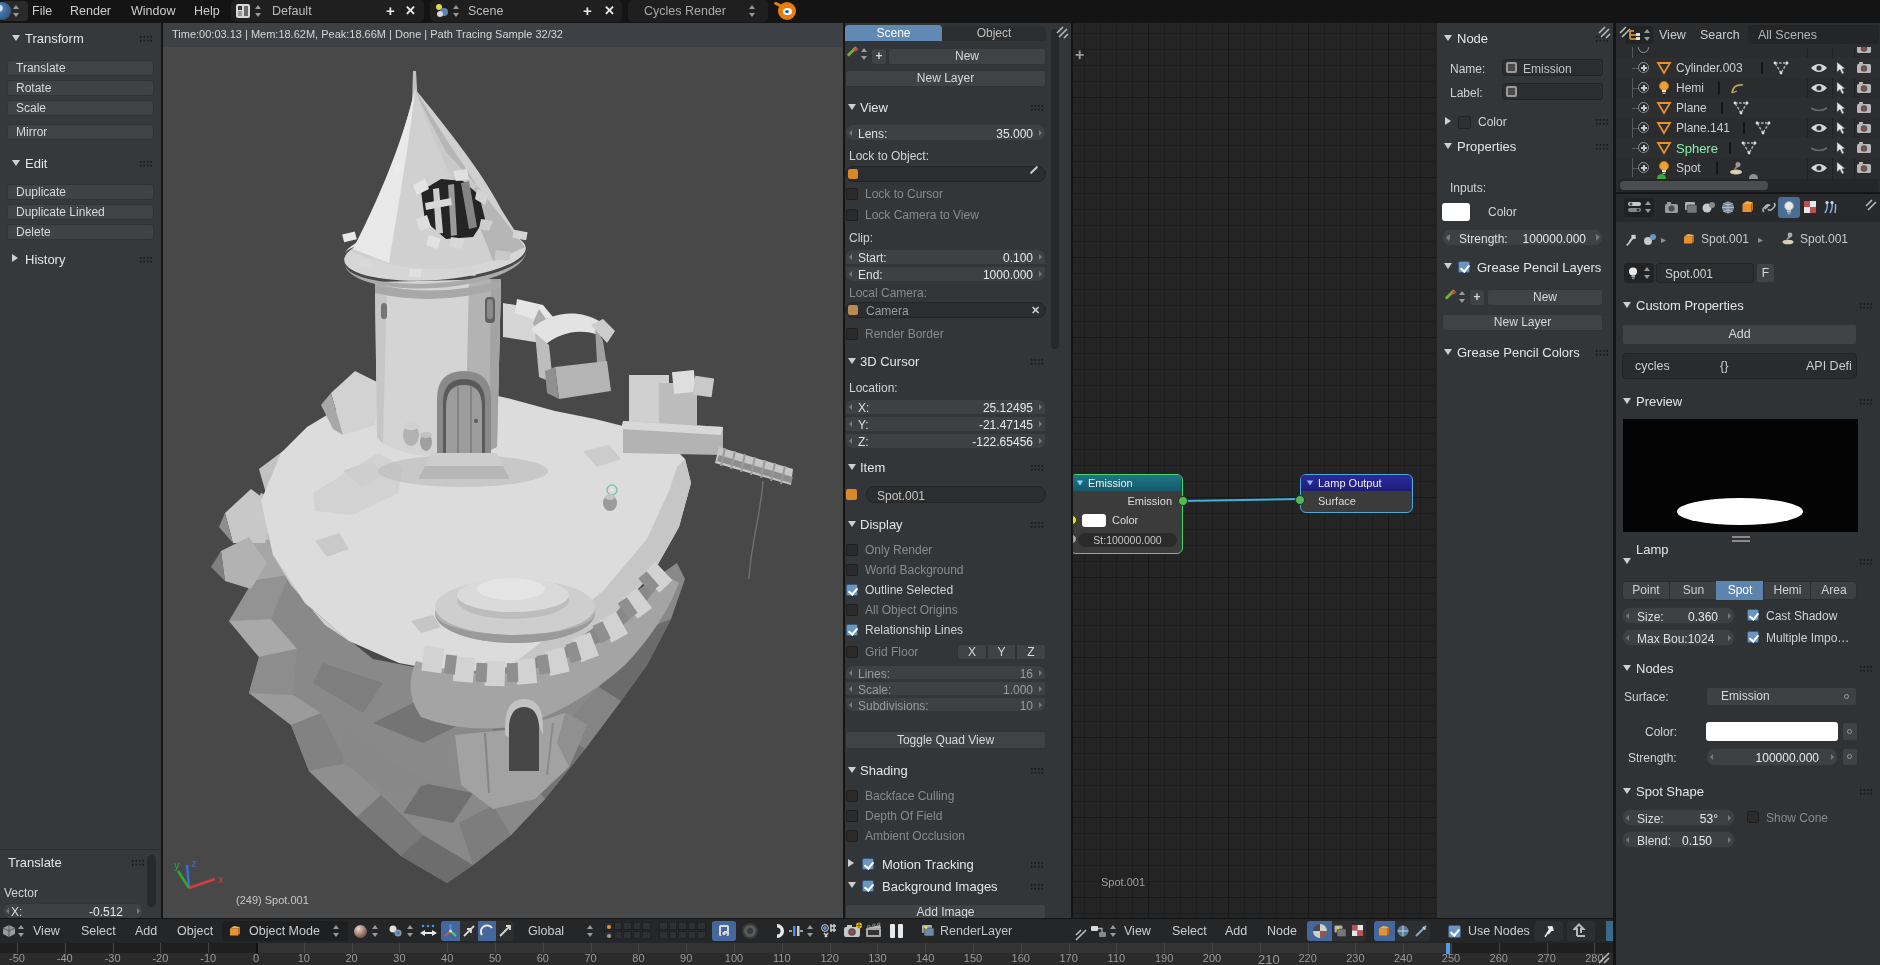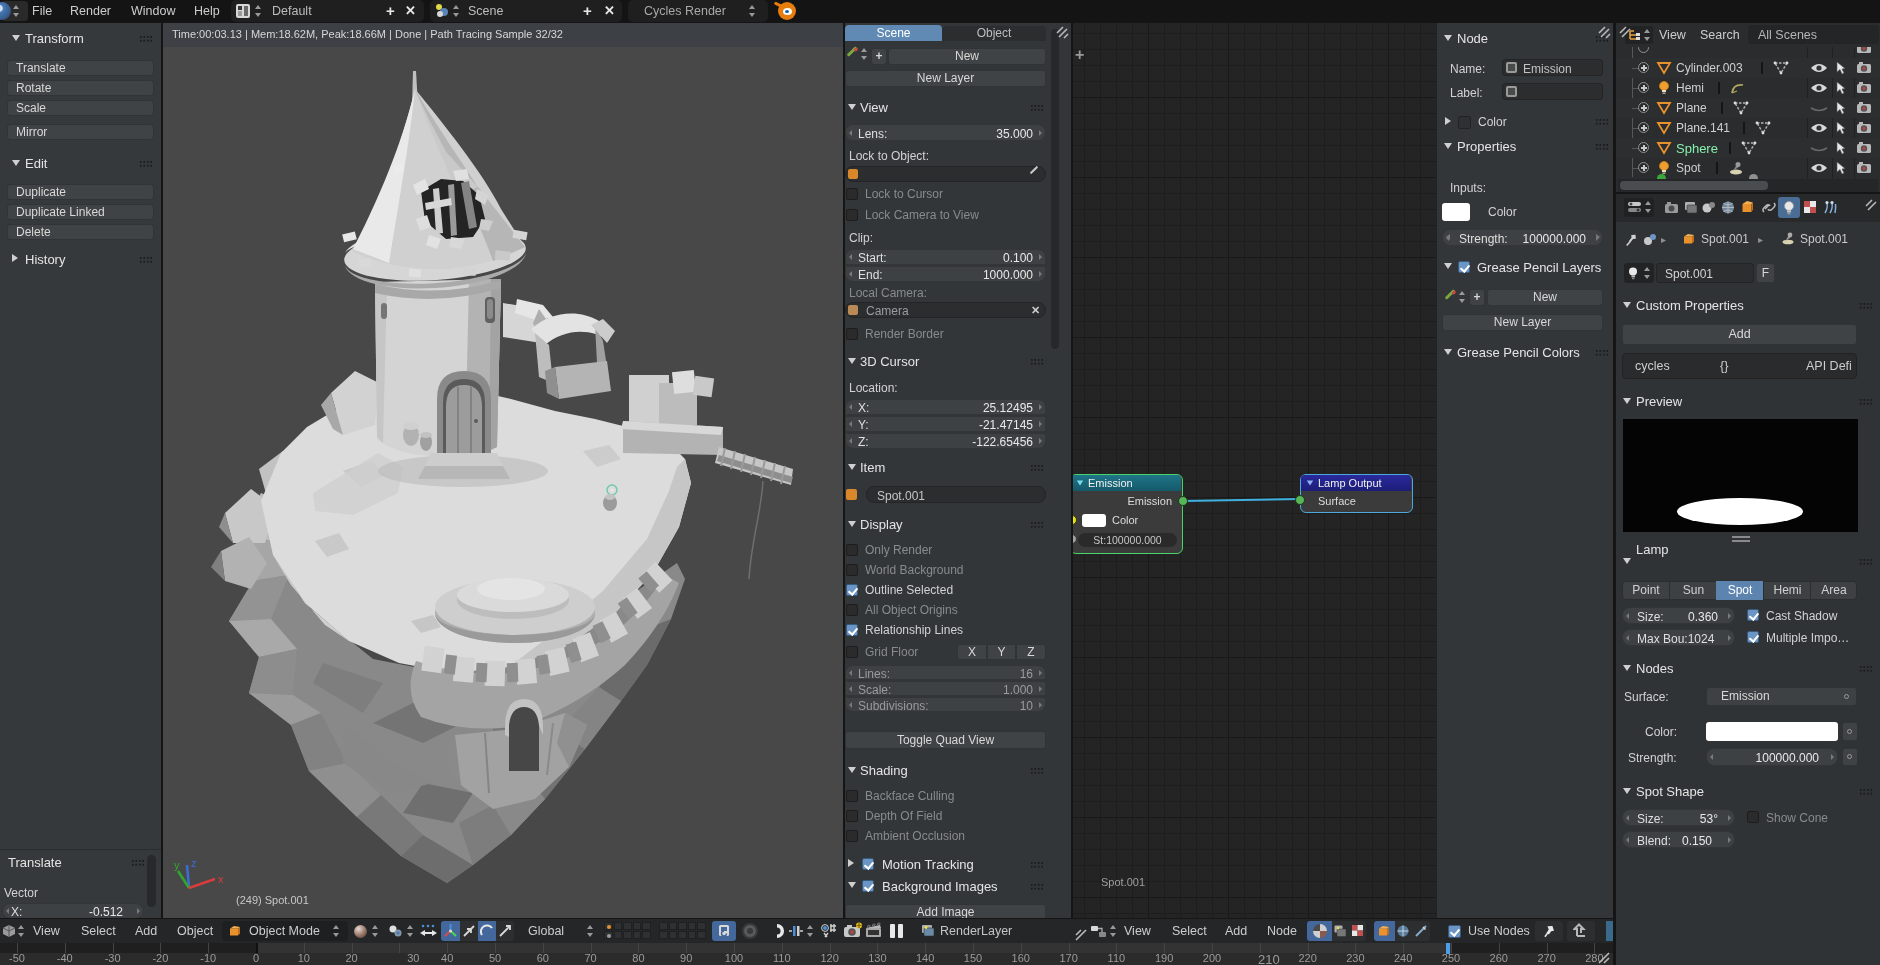--- a/index.html
+++ b/index.html
@@ -1066,21 +1066,21 @@
       <div class="abs" style="left:256px;top:0;width:2px;height:10px;background:#101010"></div>
       <div class="abs" style="left:1446px;top:0;width:4px;height:11px;background:#4aa0e8"></div>
       <div class="abs" style="left:-3.0px;top:9px;width:40px;text-align:center;font-size:11px;color:#9b9b9b">-50</div>
       <div class="abs" style="left:44.8px;top:9px;width:40px;text-align:center;font-size:11px;color:#9b9b9b">-40</div>
       <div class="abs" style="left:92.6px;top:9px;width:40px;text-align:center;font-size:11px;color:#9b9b9b">-30</div>
       <div class="abs" style="left:140.4px;top:9px;width:40px;text-align:center;font-size:11px;color:#9b9b9b">-20</div>
       <div class="abs" style="left:188.2px;top:9px;width:40px;text-align:center;font-size:11px;color:#9b9b9b">-10</div>
       <div class="abs" style="left:236.0px;top:9px;width:40px;text-align:center;font-size:11px;color:#9b9b9b">0</div>
       <div class="abs" style="left:283.8px;top:9px;width:40px;text-align:center;font-size:11px;color:#9b9b9b">10</div>
       <div class="abs" style="left:331.6px;top:9px;width:40px;text-align:center;font-size:11px;color:#9b9b9b">20</div>
-      <div class="abs" style="left:379.4px;top:9px;width:40px;text-align:right;font-size:11px;color:#9b9b9b">30</div>
+      <div class="abs" style="left:379.4px;top:9px;width:40px;text-align:center;font-size:11px;color:#9b9b9b">30</div>
       <div class="abs" style="left:427.2px;top:9px;width:40px;text-align:center;font-size:11px;color:#9b9b9b">40</div>
       <div class="abs" style="left:475.0px;top:9px;width:40px;text-align:center;font-size:11px;color:#9b9b9b">50</div>
       <div class="abs" style="left:522.8px;top:9px;width:40px;text-align:center;font-size:11px;color:#9b9b9b">60</div>
       <div class="abs" style="left:570.6px;top:9px;width:40px;text-align:center;font-size:11px;color:#9b9b9b">70</div>
       <div class="abs" style="left:618.4px;top:9px;width:40px;text-align:center;font-size:11px;color:#9b9b9b">80</div>
       <div class="abs" style="left:666.2px;top:9px;width:40px;text-align:center;font-size:11px;color:#9b9b9b">90</div>
       <div class="abs" style="left:714.0px;top:9px;width:40px;text-align:center;font-size:11px;color:#9b9b9b">100</div>
       <div class="abs" style="left:761.8px;top:9px;width:40px;text-align:center;font-size:11px;color:#9b9b9b">110</div>
       <div class="abs" style="left:809.6px;top:9px;width:40px;text-align:center;font-size:11px;color:#9b9b9b">120</div>
       <div class="abs" style="left:857.4px;top:9px;width:40px;text-align:center;font-size:11px;color:#9b9b9b">130</div>

